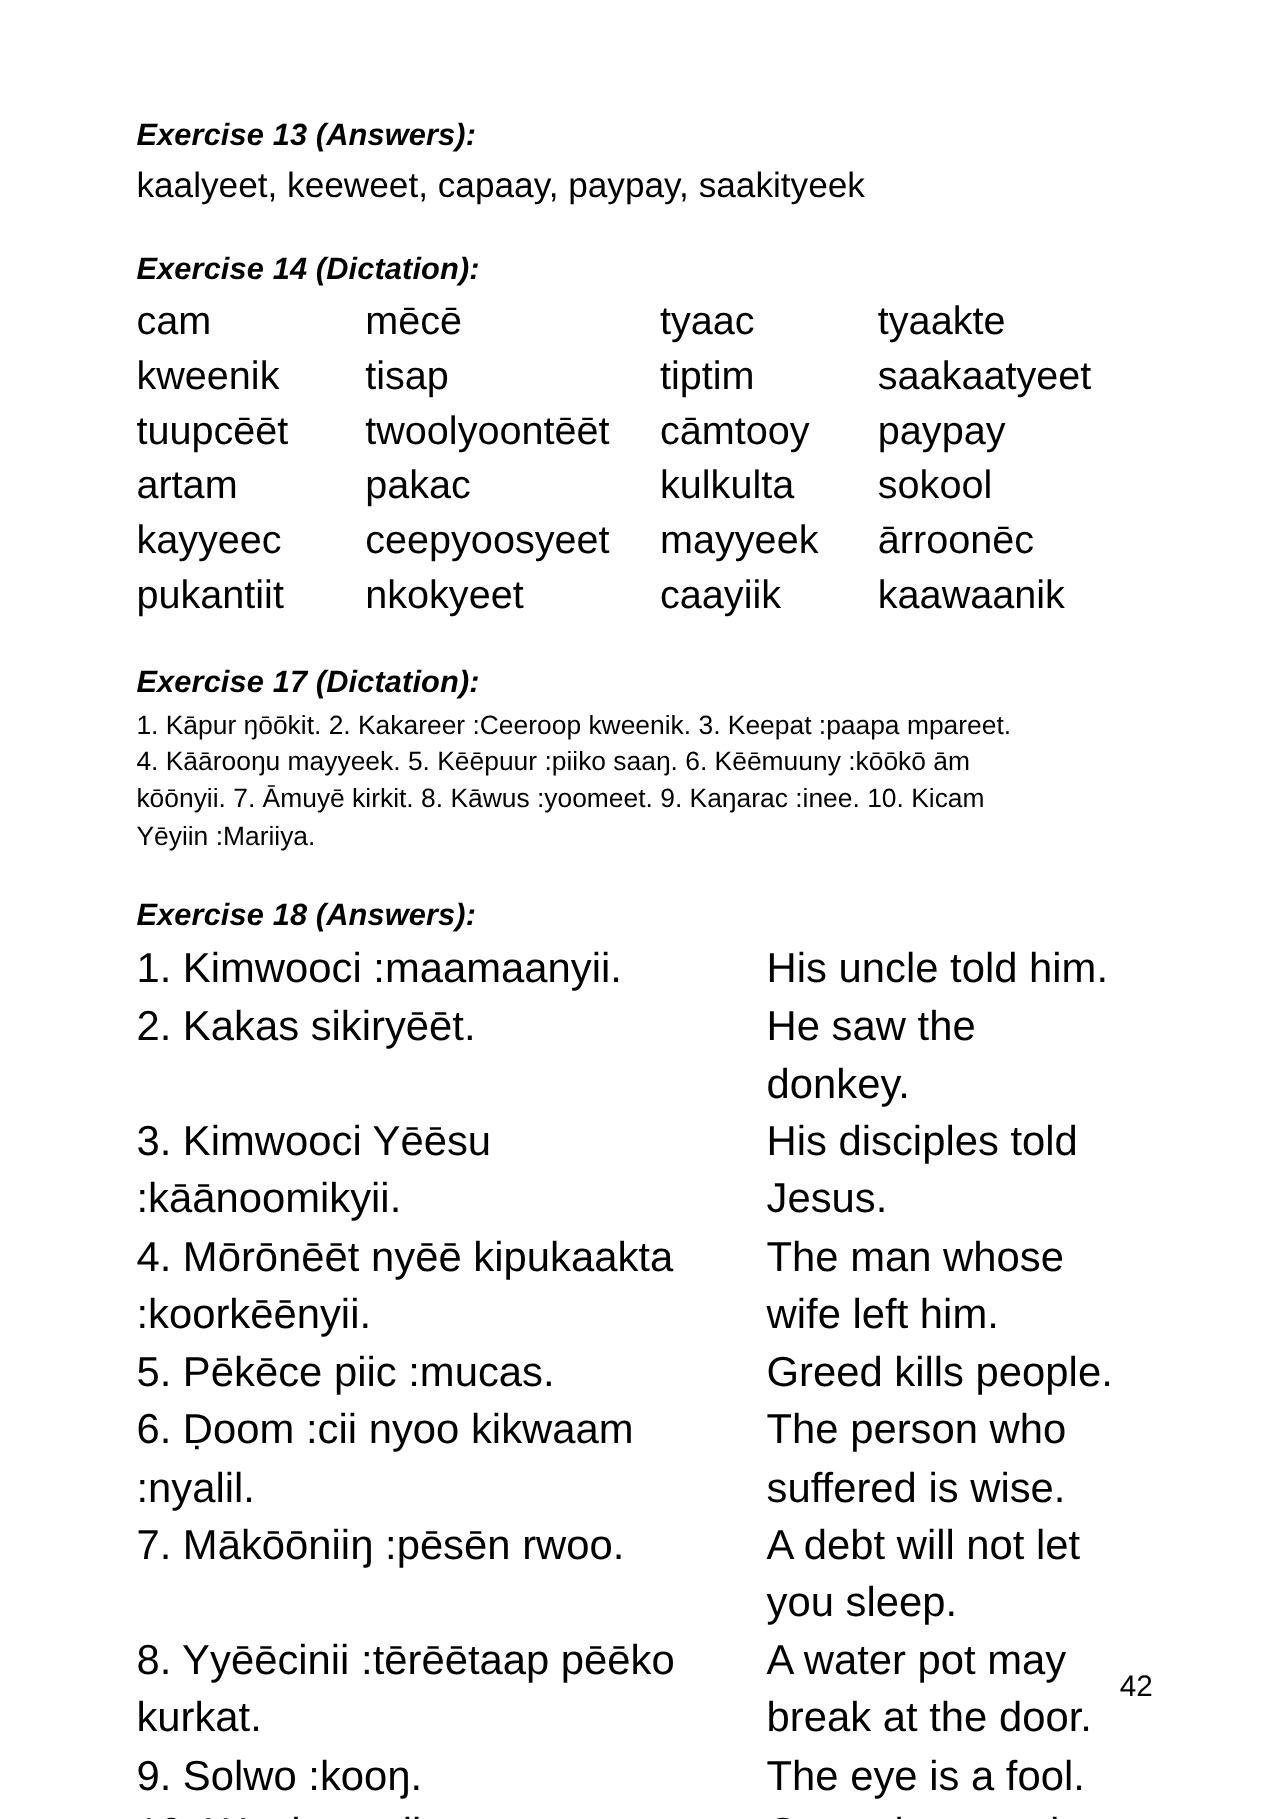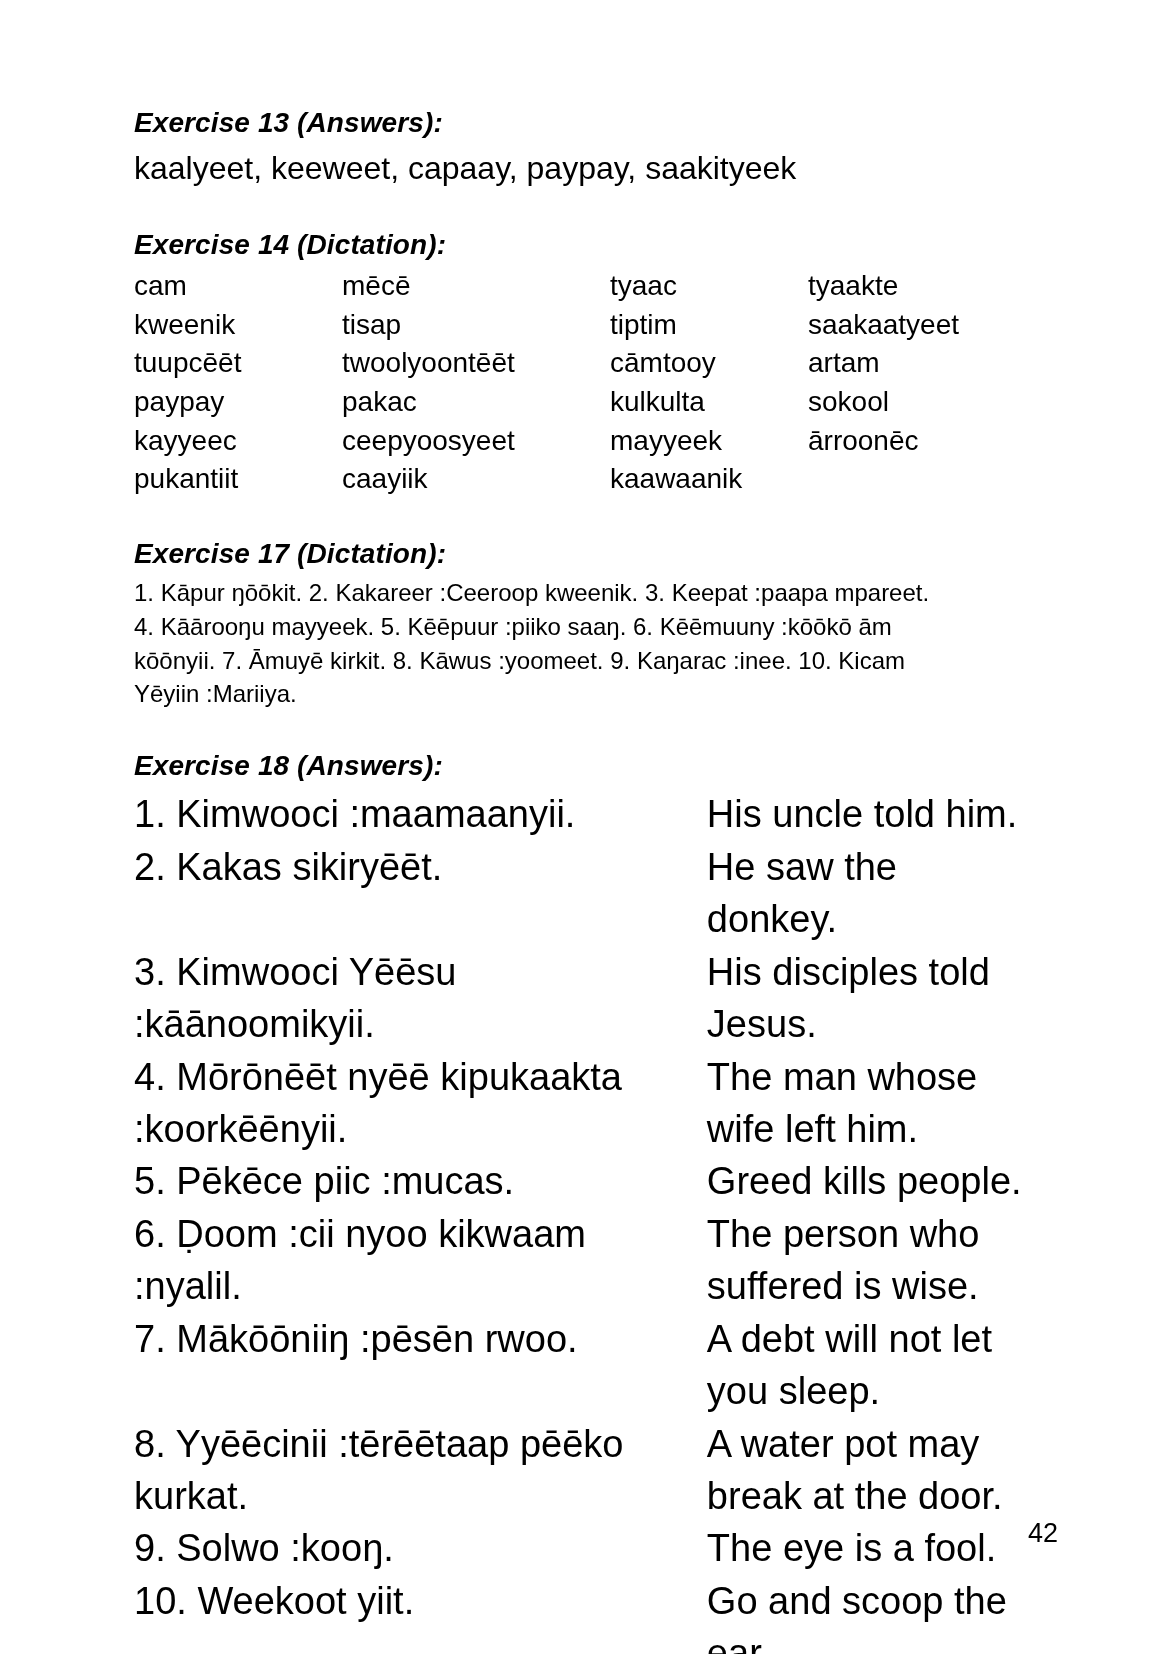--- a/index.html
+++ b/index.html
@@ -10,21 +10,21 @@
   body {
     width: 1170px;
     height: 1654px;
     font-family: "Liberation Sans", sans-serif;
     color: #000000;
     position: relative;
     overflow: hidden;
   }
   .page {
     position: absolute;
-    left: 16px;
+    left: 6px;
     top: 0;
     width: 1042px;
     height: 1654px;
     box-sizing: border-box;
     padding: 104px 118px 0 118px;
   }
   .ex-head {
     font-weight: bold;
     font-style: italic;
     font-size: 28px;
@@ -38,21 +38,21 @@
     margin: 0;
     white-space: pre-wrap;
   }
   .gap-lg { height: 36px; }
 
   
   .word-grid {
     display: grid;
     grid-template-columns: 208px 268px 198px 260px;
     row-gap: 0px;
-    font-size: 28px;
+    font-size: 36px;
     line-height: 1.38;
   }
   .word-grid div {
     white-space: pre;
   }
 
   
   .para {
     font-size: 24px;
     line-height: 1.40;
@@ -110,33 +110,34 @@
       <div>tyaakte</div>
 
       <div>kweenik</div>
       <div>tisap</div>
       <div>tiptim</div>
       <div>saakaatyeet</div>
 
       <div>tuupcēēt</div>
       <div>twoolyoontēēt</div>
       <div>cāmtooy</div>
+      <div>paypay</div>
+
       <div>artam</div>
-
-      <div>paypay</div>
       <div>pakac</div>
       <div>kulkulta</div>
       <div>sokool</div>
 
       <div>kayyeec</div>
       <div>ceepyoosyeet</div>
       <div>mayyeek</div>
       <div>ārroonēc</div>
 
       <div>pukantiit</div>
+      <div>nkokyeet</div>
       <div>caayiik</div>
       <div>kaawaanik</div>
     </div>
   </div>
 
   <div class="gap-lg"></div>
 
   <div>
     <p class="ex-head">Exercise 17 (Dictation):</p>
     <p class="para">1. Kāpur ŋōōkit. 2. Kakareer :Ceeroop kweenik. 3. Keepat :paapa mpareet. 4. Kāārooŋu mayyeek. 5. Kēēpuur :piiko saaŋ. 6. Kēēmuuny :kōōkō ām kōōnyii. 7. Āmuyē kirkit. 8. Kāwus :yoomeet. 9. Kaŋarac :inee. 10. Kicam Yēyiin :Mariiya.</p>

